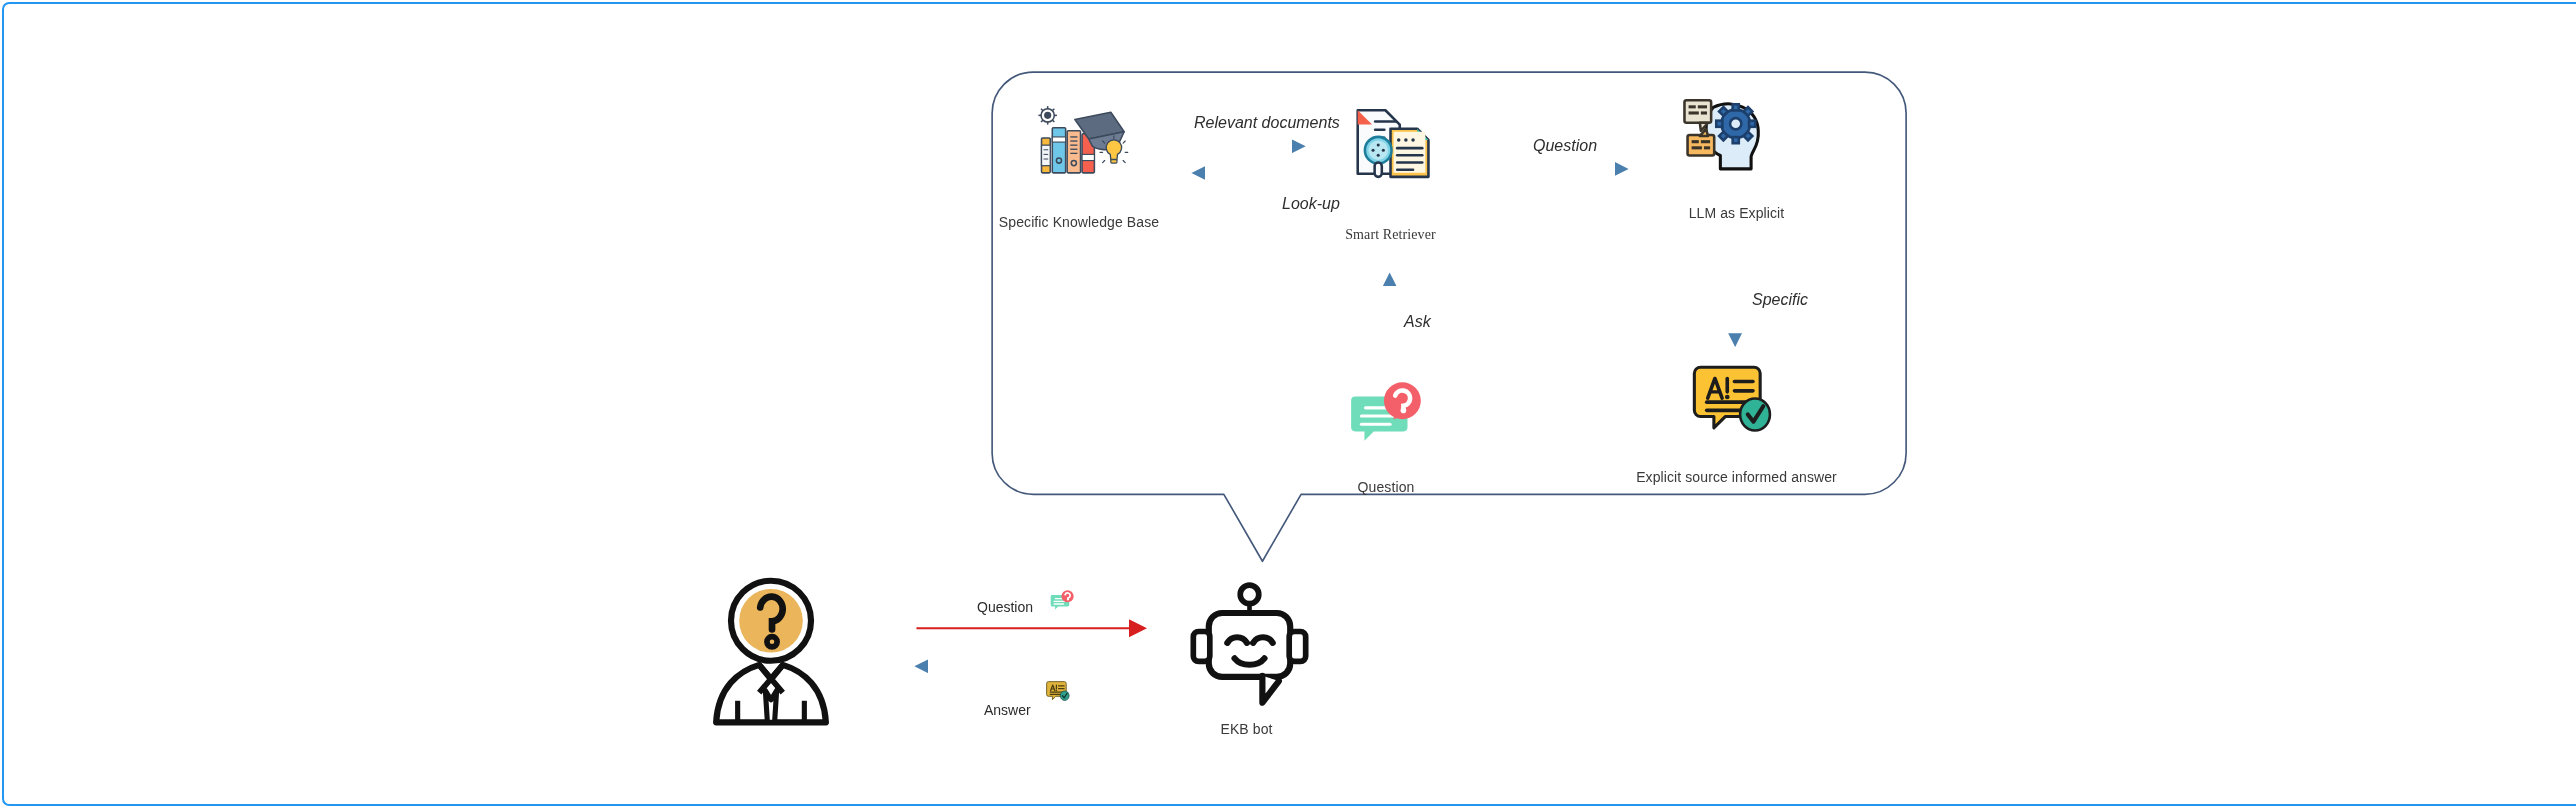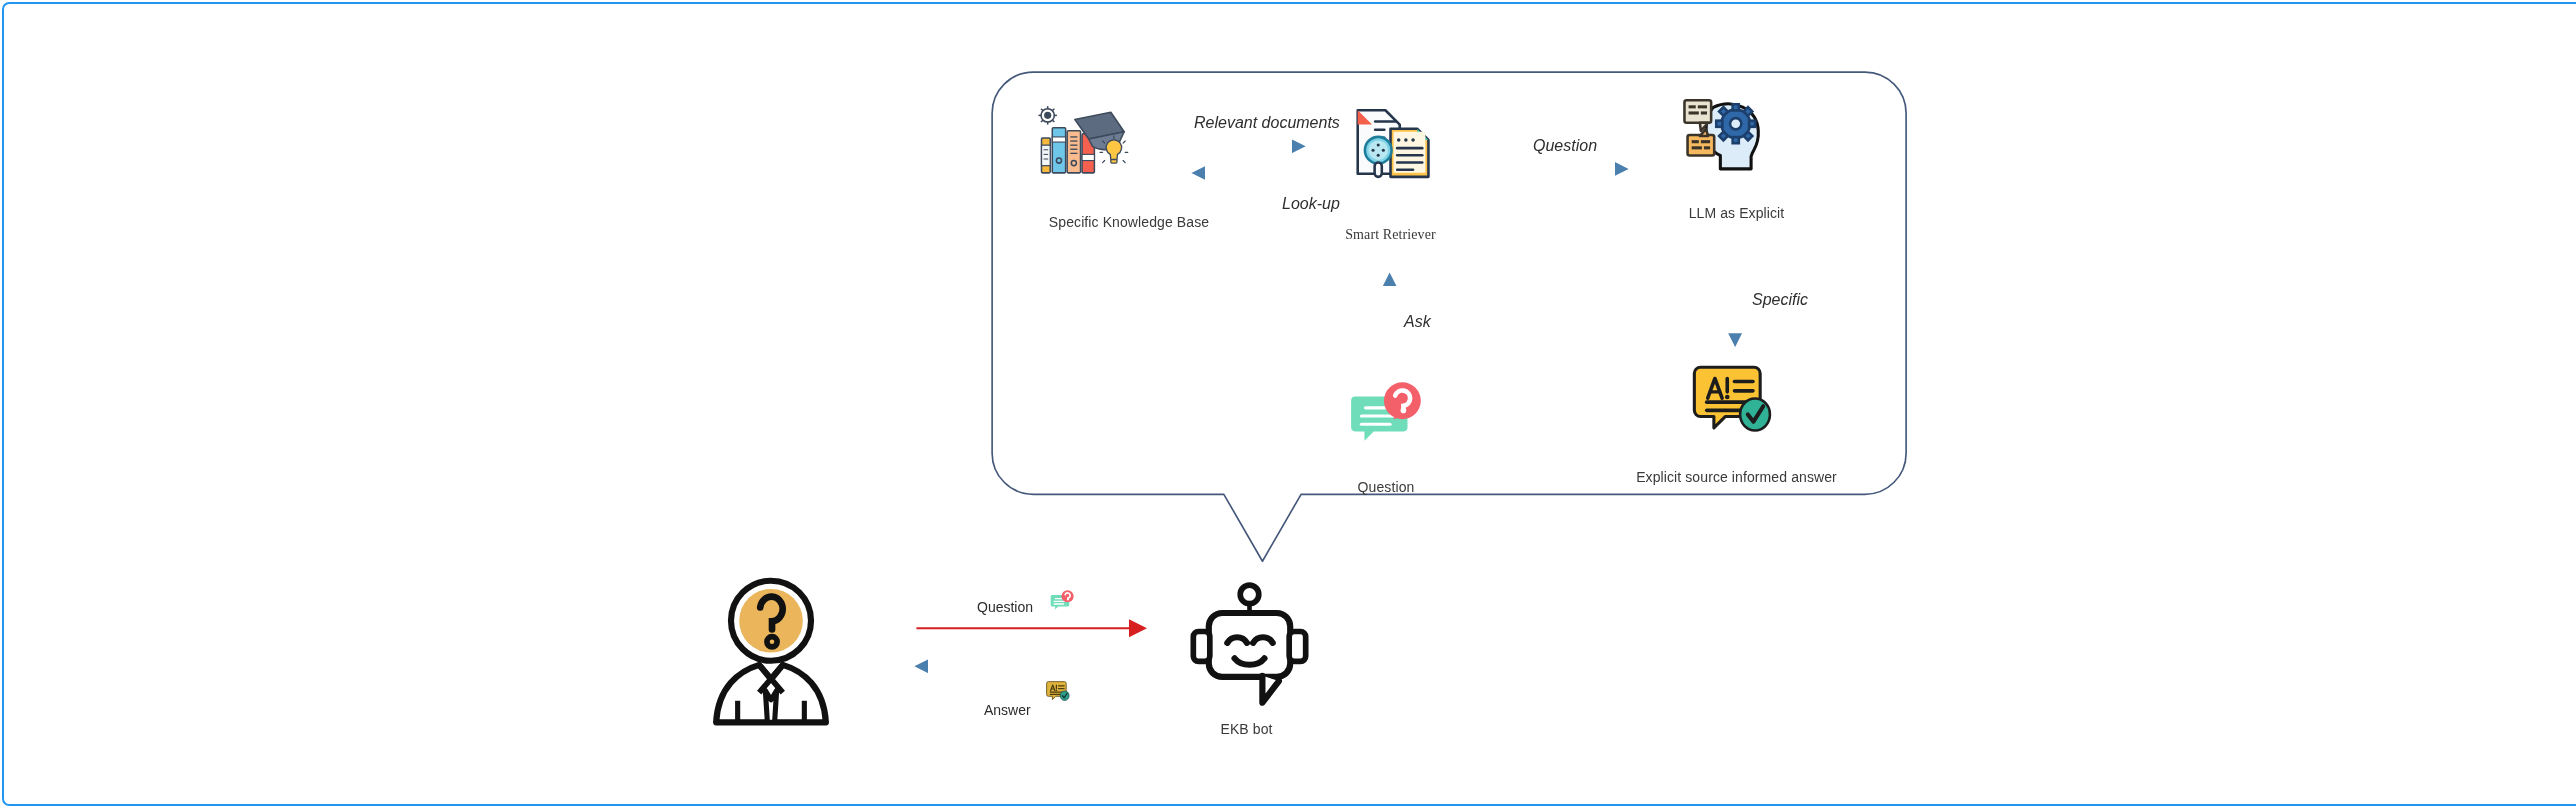--- a/index.html
+++ b/index.html
@@ -148,21 +148,21 @@
         <line x1="167" y1="68" x2="167" y2="73"></line>
           <line x1="145" y1="78" x2="149" y2="82"></line>
         <line x1="189" y1="78" x2="185" y2="82"></line>
           <line x1="140" y1="100" x2="145" y2="100"></line>
         <line x1="194" y1="100" x2="189" y2="100"></line>
           <line x1="145" y1="120" x2="149" y2="116"></line>
         <line x1="189" y1="120" x2="185" y2="116"></line>
       </g>
     </svg>
   </div>
-  <div class="lbl node-label" style="left:1044px;top:214px;width:170px;">Specific Knowledge Base</div>
+  <div class="lbl node-label" style="left:994px;top:214px;width:170px;">Specific Knowledge Base</div>
 
   <div class="icon-wrap" style="left:1346px;top:101px;width:88px;height:82px;">
     <svg viewBox="0 0 170 160" width="88" height="82">
       <path d="M22 18 h54 l28 28 v96 h-82 z" fill="#fafbfc" stroke="#25354c" stroke-width="5" stroke-linejoin="round"></path>
       <path d="M22 18 l28 28 h-28 z" fill="#f4604a"></path>
       <g stroke="#25354c" stroke-width="5" stroke-linecap="round">
         <line x1="56" y1="40" x2="96" y2="40"></line>
         <line x1="56" y1="56" x2="74" y2="56"></line>
         <line x1="56" y1="72" x2="74" y2="72"></line>
         <line x1="56" y1="88" x2="74" y2="88"></line>

